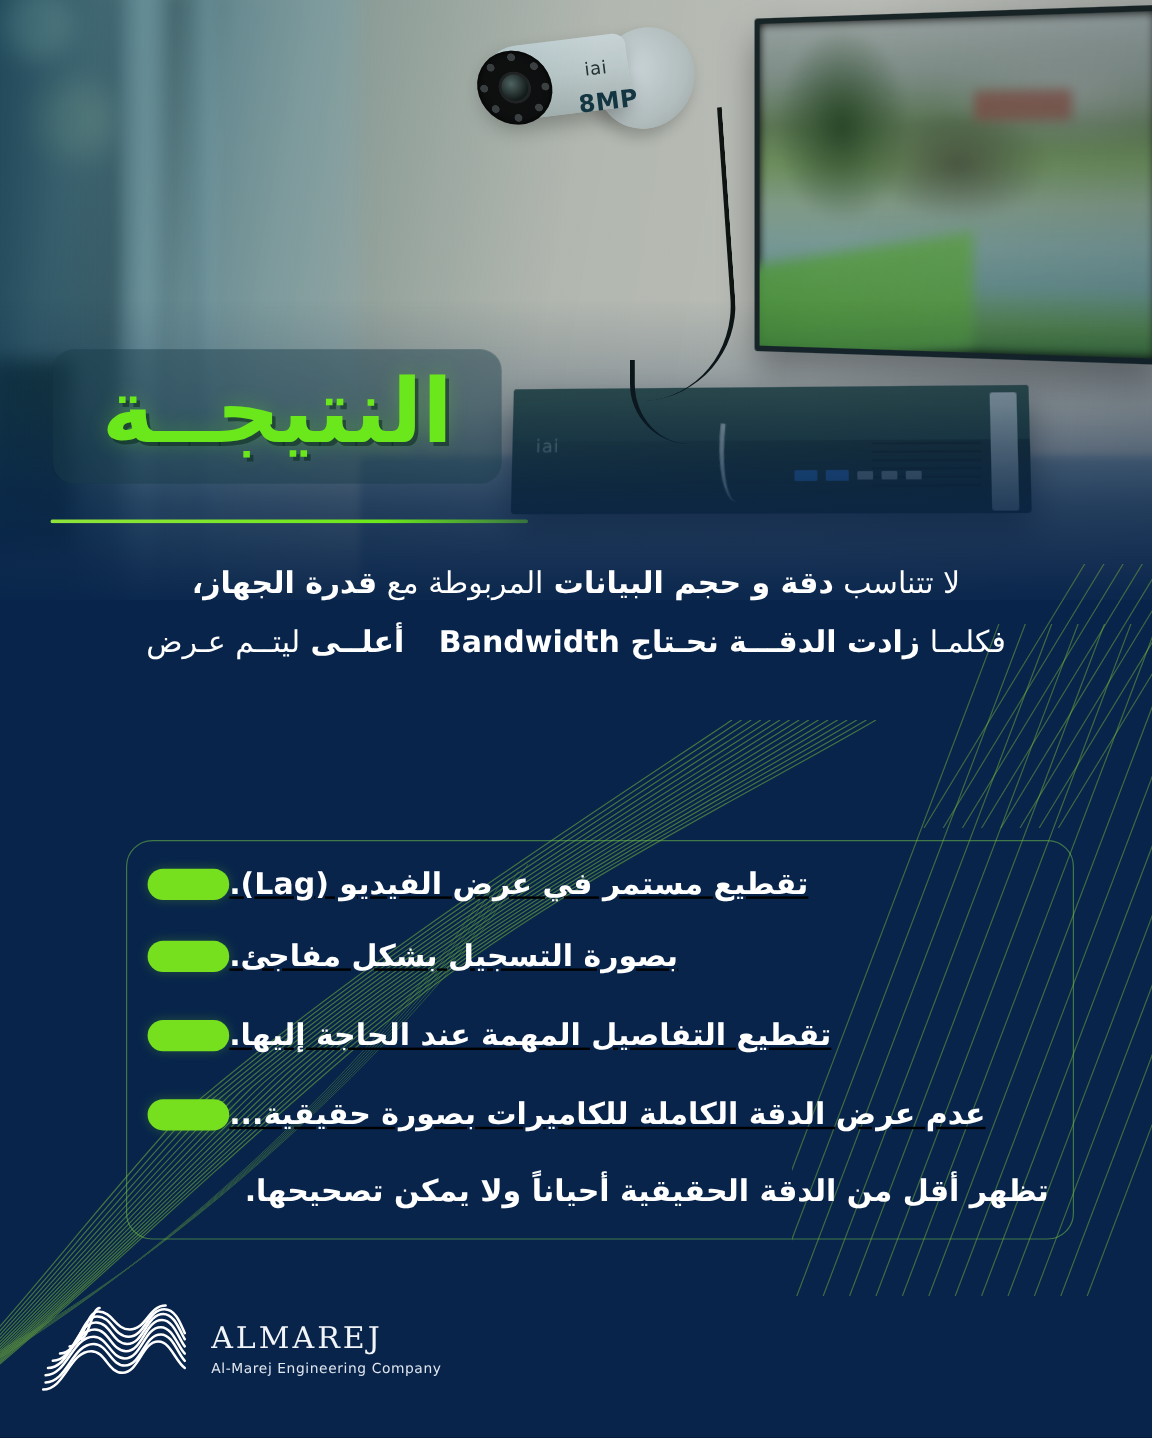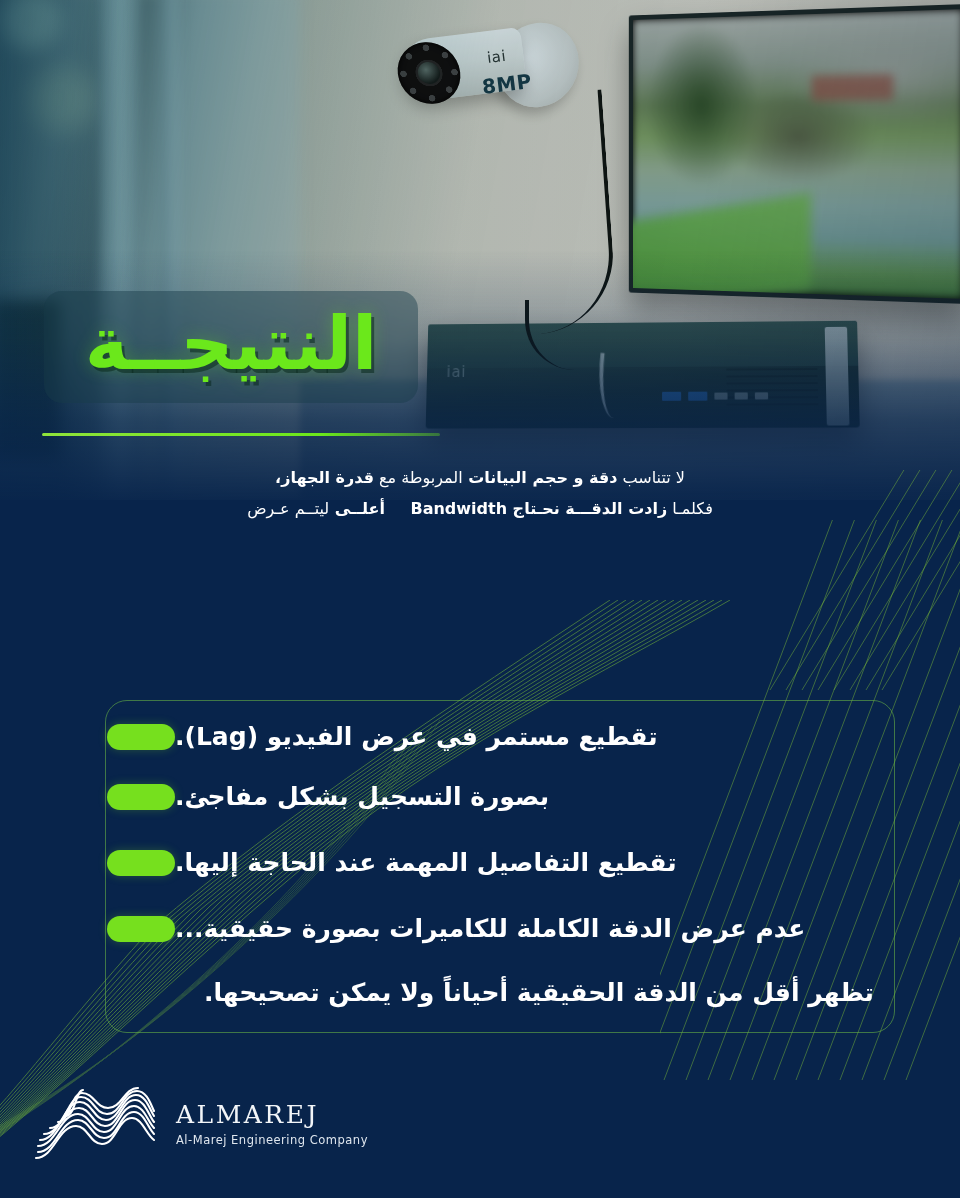--- a/index.html
+++ b/index.html
@@ -248,43 +248,43 @@
     background:linear-gradient(90deg,#8FE33B,#6BE81B 70%,rgba(107,232,27,.35));
     border-radius:2px;
   }
 
   
   .intro{
     position:absolute;right:20px;left:20px;top:462px;
     direction:rtl;text-align:center;color:#ffffff;
     line-height:1.95;
   }
-  .intro .ln{font-size:16px;white-space:nowrap;}
+  .intro .ln{font-size:25px;white-space:nowrap;}
   .intro .b{font-weight:bold;}
   .intro .l{font-weight:normal;}
   .intro .lat{font-family:"DejaVu Sans",sans-serif;font-weight:bold;margin-left:20px;}
 
   
   .decor-curves{position:absolute;left:-30px;top:600px;width:780px;height:560px;opacity:.78;}
   .decor-diag{position:absolute;right:0;top:520px;width:300px;height:560px;opacity:.85;}
   .decor-topright{position:absolute;right:-20px;top:470px;width:220px;height:220px;opacity:.6;}
 
   
   .bullet-box{
     position:absolute;left:105px;top:700px;width:790px;height:333px;
     border:1.5px solid rgba(112,190,70,.55);
     border-radius:22px;
   }
   .bullets{
     position:absolute;left:105px;top:700px;width:855px;height:333px;
     direction:rtl;
   }
   .brow{
-    position:absolute;right:16px;display:flex;align-items:center;gap:0;
-    width:855px;justify-content:flex-start;flex-direction:row-reverse;
+    position:absolute;right:0;display:flex;align-items:center;gap:0;
+    width:855px;justify-content:flex-start;flex-direction:row-reverse;text-decoration:underline;
   }
   .bmark{
     width:68px;height:26px;background:#76E01E;border-radius:13px;
     flex:0 0 auto;margin-left:18px;
     box-shadow:0 0 10px rgba(118,224,30,.25);
   }
   .btext{
     color:#fff;font-size:25px;font-weight:bold;white-space:nowrap;
     direction:rtl;text-align:right;
   }

